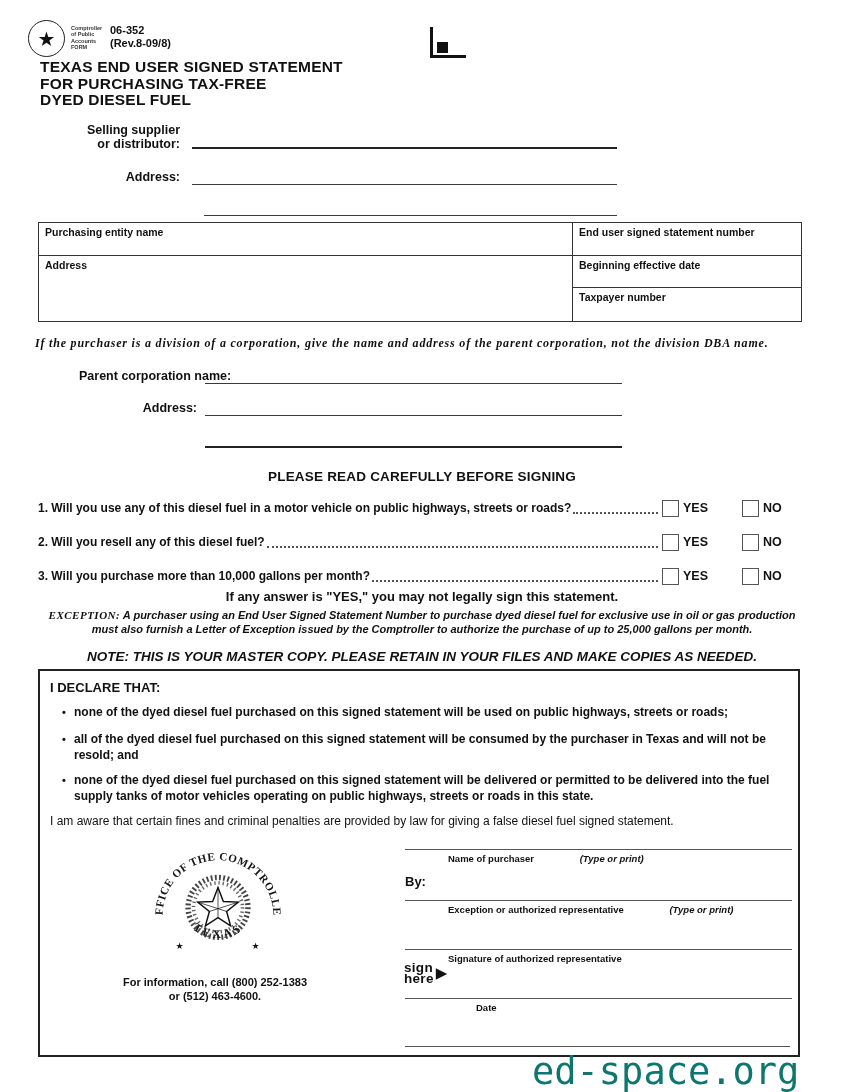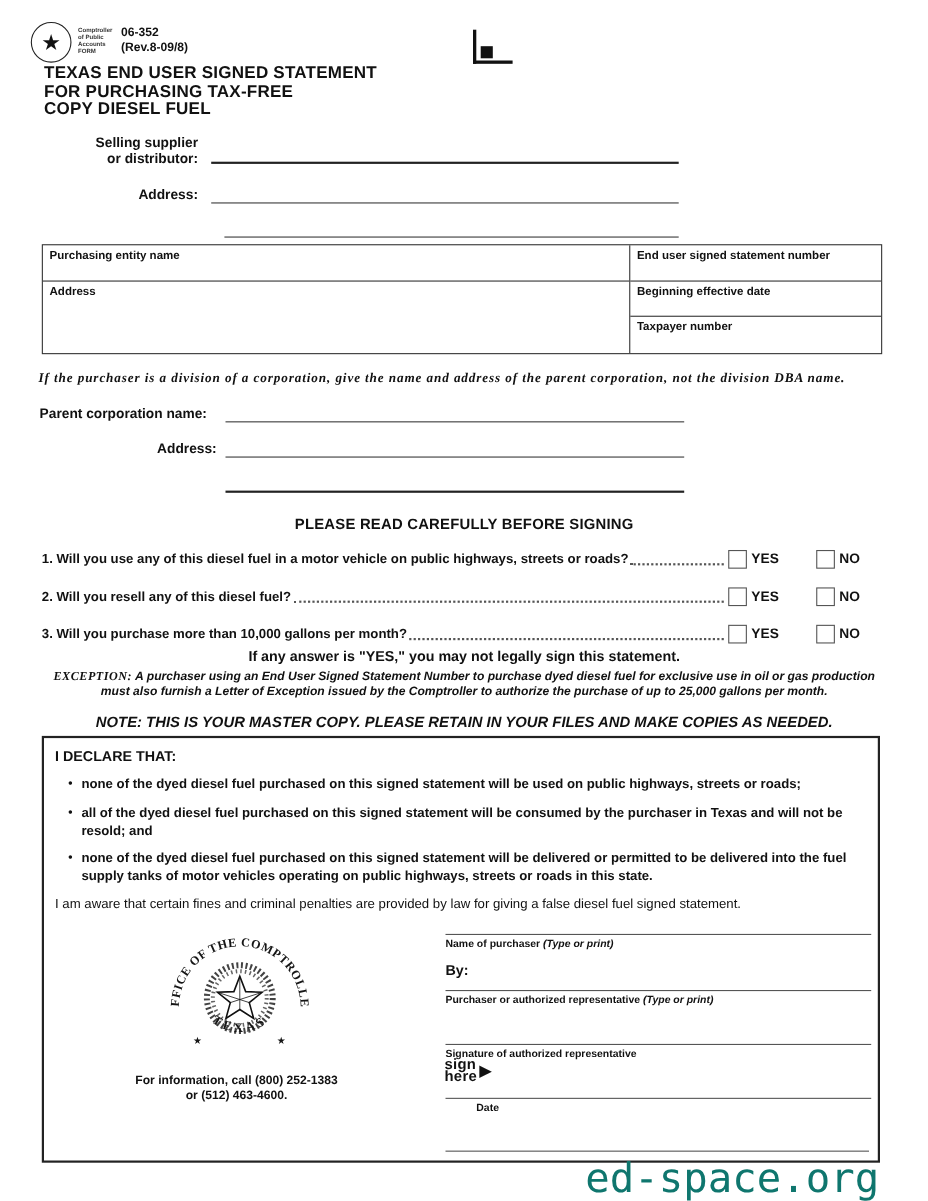--- a/index.html
+++ b/index.html
@@ -3,21 +3,21 @@
 <meta charset="utf-8">
 <style>
   * { margin:0; padding:0; box-sizing:border-box; }
   html,body { background:#e8e8e8; }
   .page {
     position:relative; width:844px; height:1092px; margin:0 auto;
     background:#ffffff; overflow:hidden;
     font-family:"Liberation Sans", sans-serif; color:#111;
   }
   .abs { position:absolute; }
-  .b { font-weight:700; }
+  .b { font-weight:700;margin-left:43px; }
   .line { position:absolute; border-top:1.5px solid #3a3a3a; height:0; }
   .line.thick { border-top-width:2px; border-top-color:#222; }
 
   
   .logo-circle { left:28px; top:20px; width:37px; height:37px; border:1.6px solid #222;
     border-radius:50%; display:flex; align-items:center; justify-content:center; font-size:20px; }
   .logo-tiny { left:71px; top:25px; width:36px; font-size:5.5px; line-height:1.15; font-weight:700; color:#333; }
   .form-no { left:110px; top:24px; font-size:11px; font-weight:700; line-height:1.2; }
   .corner-v { left:430px; top:27px; width:2.5px; height:31px; background:#111; }
   .corner-h { left:430px; top:55px; width:36px; height:3px; background:#111; }
@@ -98,21 +98,21 @@
     <div>06-352</div>
     <div>(Rev.8-09/8)</div>
   </div>
   <div class="abs corner-v"></div>
   <div class="abs corner-h"></div>
   <div class="abs corner-sq"></div>
 
   <div class="abs title">
     <div>TEXAS END USER SIGNED STATEMENT</div>
     <div>FOR PURCHASING TAX-FREE</div>
-    <div>COPY DIESEL FUEL</div>
+    <div>DYED DIESEL FUEL</div>
   </div>
 
   <div class="abs lbl-right" style="left:40px; top:124px; width:140px;">
     <div>Selling supplier</div>
     <div>or distributor:</div>
   </div>
   <div class="line thick" style="left:192px; top:147px; width:425px;"></div>
 
   <div class="abs lbl-right" style="left:40px; top:171px; width:140px;">
     <span>Address:</span>
@@ -245,21 +245,21 @@
 
     <div class="sig-line" style="top:178px;"></div>
     <div class="sig-label" style="top:182px;">
       <span class="b">Name of purchaser </span><span class="b tp">(Type or print)</span>
     </div>
 
     <div class="abs by">By:</div>
 
     <div class="sig-line" style="top:229px;"></div>
     <div class="sig-label" style="top:233px;">
-      <span class="b">Purchaser or authorized representative </span><span class="b tp">(Type or print)</span>
+      <span class="b">Exception or authorized representative </span><span class="b tp">(Type or print)</span>
     </div>
 
     <div class="sig-line" style="top:278px;"></div>
     <div class="sig-label" style="top:282px;">
       <span class="b">Signature of authorized representative</span>
     </div>
 
     <div class="signhere">
       <span class="words">
         <span style="display:block;">sign</span>

